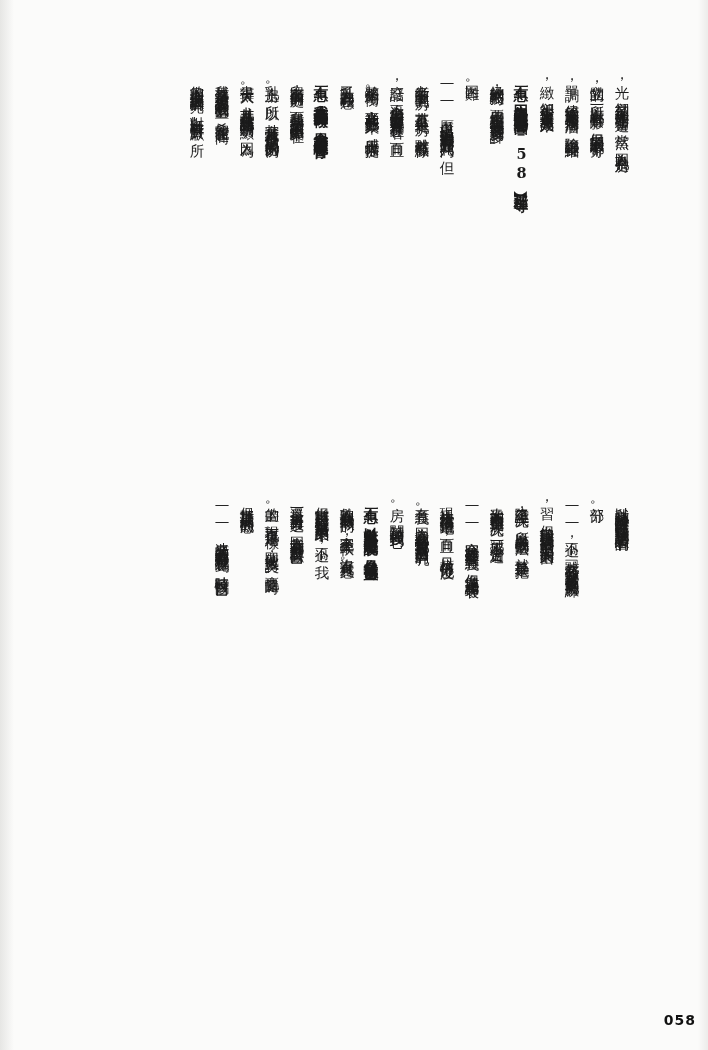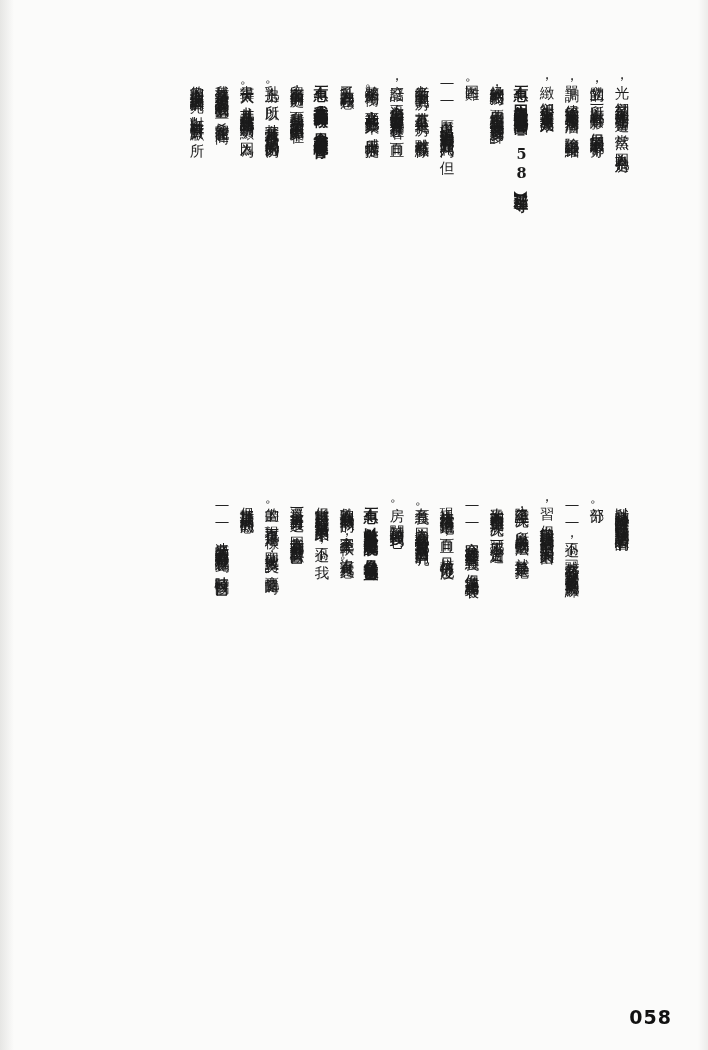--- a/index.html
+++ b/index.html
@@ -72,24 +72,24 @@
   .vcol.speaker {
     font-weight: bold;
   }
   .col-wrap {
     width: 25px;
     height: 100%;
     flex: 0 0 25px;
   }
   .page-number {
     position: absolute;
-    right: 36px;
+    right: 12px;
     bottom: 22px;
     font-family: "DejaVu Sans", "Liberation Sans", sans-serif;
-    font-size: 19px;
+    font-size: 14px;
     font-weight: bold;
     letter-spacing: 1px;
     color: #111;
   }
 </style>
 </head>
 <body>
 
 <div class="page">
 

